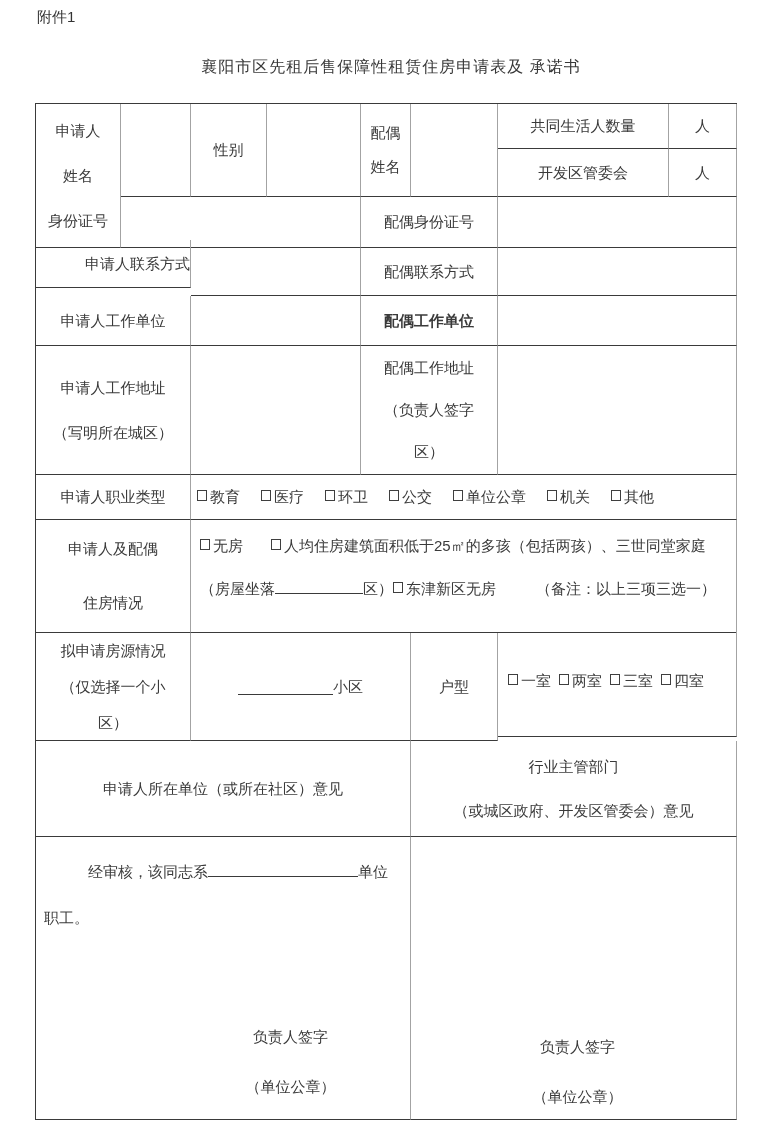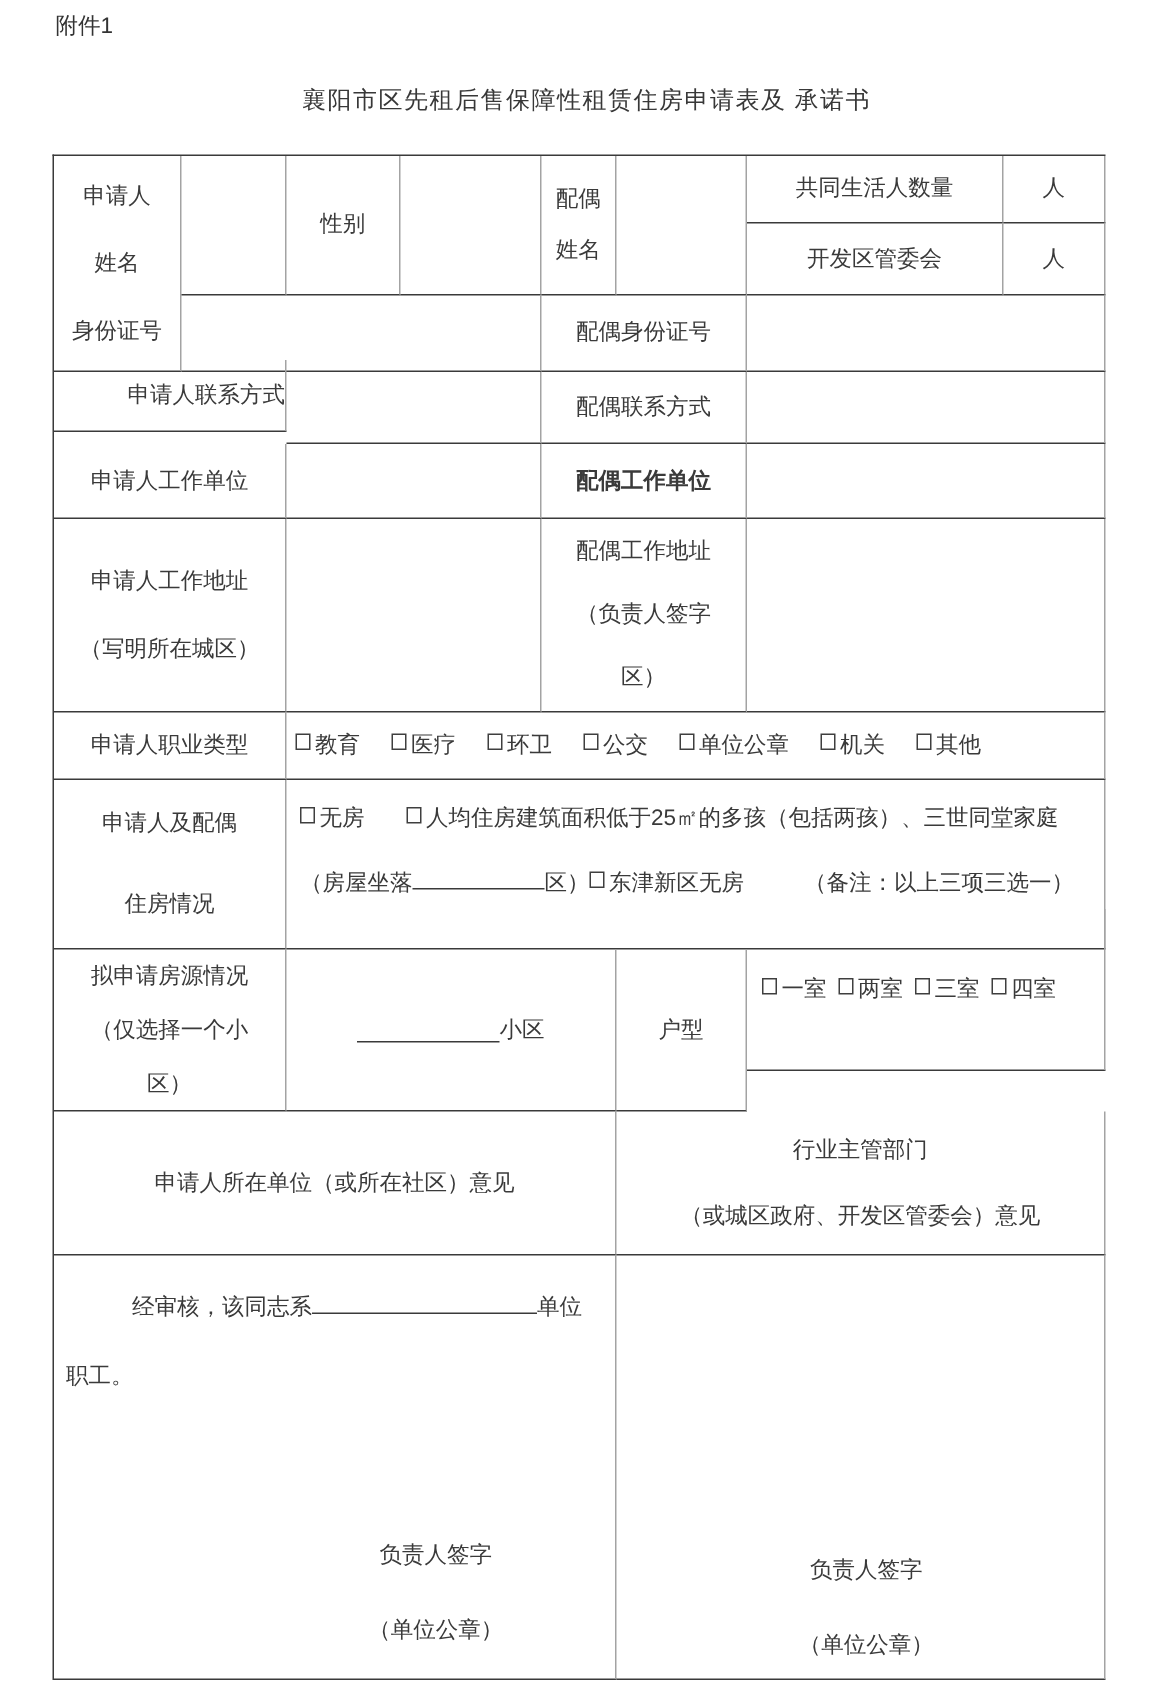--- a/index.html
+++ b/index.html
@@ -118,21 +118,21 @@
     <span>（仅选择一个小</span>
     <span>区）</span>
   </div>
   <div class="cell c" style="left:155px;top:529px;width:220px;height:108px;">
     <span class="blank" style="width:95px"></span>
       <span>小区</span>
   </div>
   <div class="cell c" style="left:375px;top:529px;width:87px;height:108px;">
     <span>户型</span>
   </div>
-  <div class="cell rooms" style="left:462px;top:502px;width:239px;height:108px;">
+  <div class="cell rooms" style="left:462px;top:525px;width:239px;height:108px;font-family:Liberation Mono, monospace;">
     <span class="opt"><span class="cb"></span><span>一室</span></span>
     <span class="opt"><span class="cb"></span><span>两室</span></span>
     <span class="opt"><span class="cb"></span><span>三室</span></span>
     <span class="opt"><span class="cb"></span><span>四室</span></span>
   </div>
 
   <div class="cell c" style="left:0;top:637px;width:375px;height:96px;">
     <span>申请人所在单位（或所在社区）意见</span>
   </div>
   <div class="cell col" style="left:375px;top:637px;width:326px;height:96px;gap:24px;">

